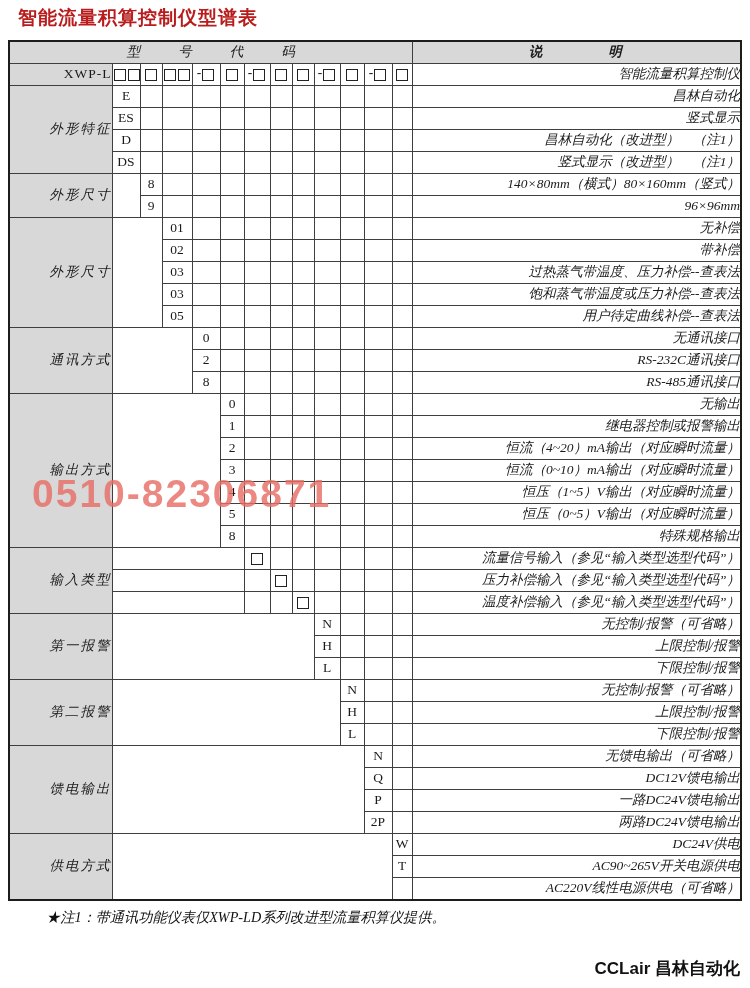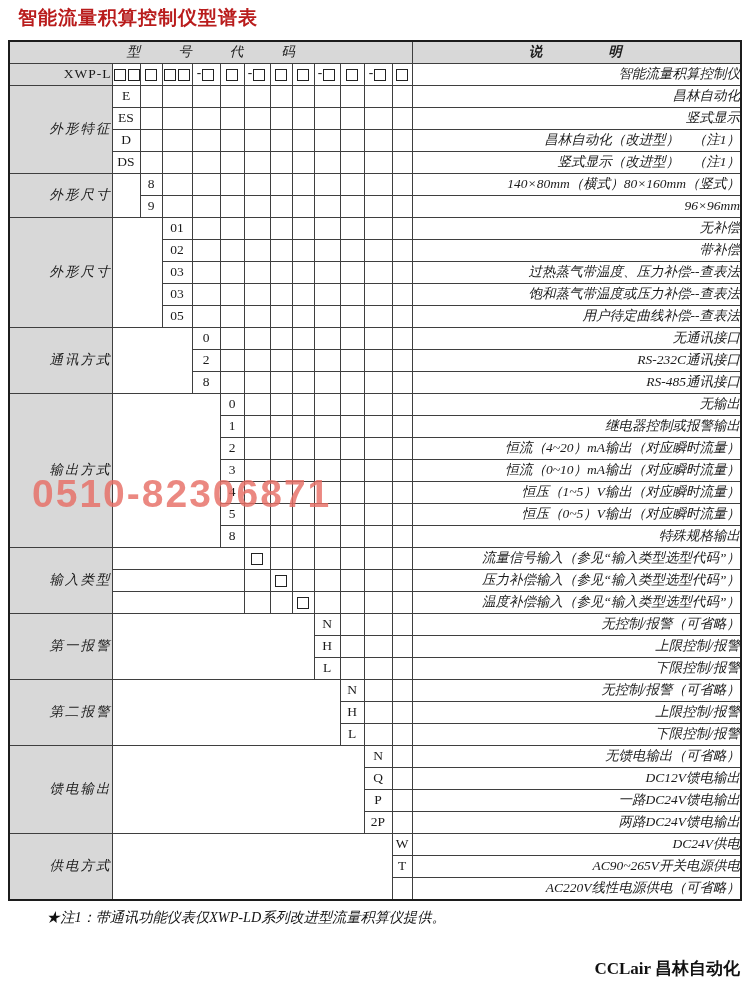--- a/index.html
+++ b/index.html
@@ -49,21 +49,21 @@
     font-weight:800;font-size:39px;letter-spacing:2px;
     color:#e76f66;opacity:0.82;pointer-events:none;padding-left:24px;
   }
   .notes{
     position:absolute;left:14px;right:10px;top:906px;
     font-style:italic;font-size:14.2px;line-height:1.55;color:#111;margin-left:32px;
   }
   .note-line{margin:0 0 2px 0;}
   .brand{
     position:absolute;right:10px;bottom:8px;
-    font-family:Liberation Serif, serif;
+    font-family:Liberation Sans, sans-serif;
     font-weight:bold;font-size:17px;color:#111;
   }
 </style>
 </head>
 <body>
 
 <div class="title">智能流量积算控制仪型谱表</div>
 
 <table class="spec">
   <colgroup>

